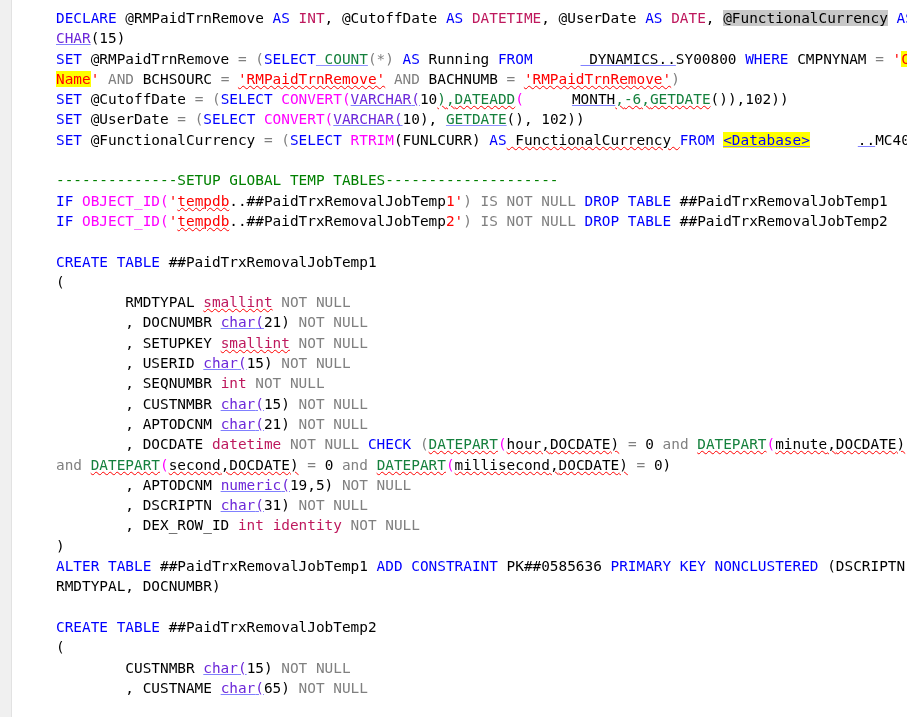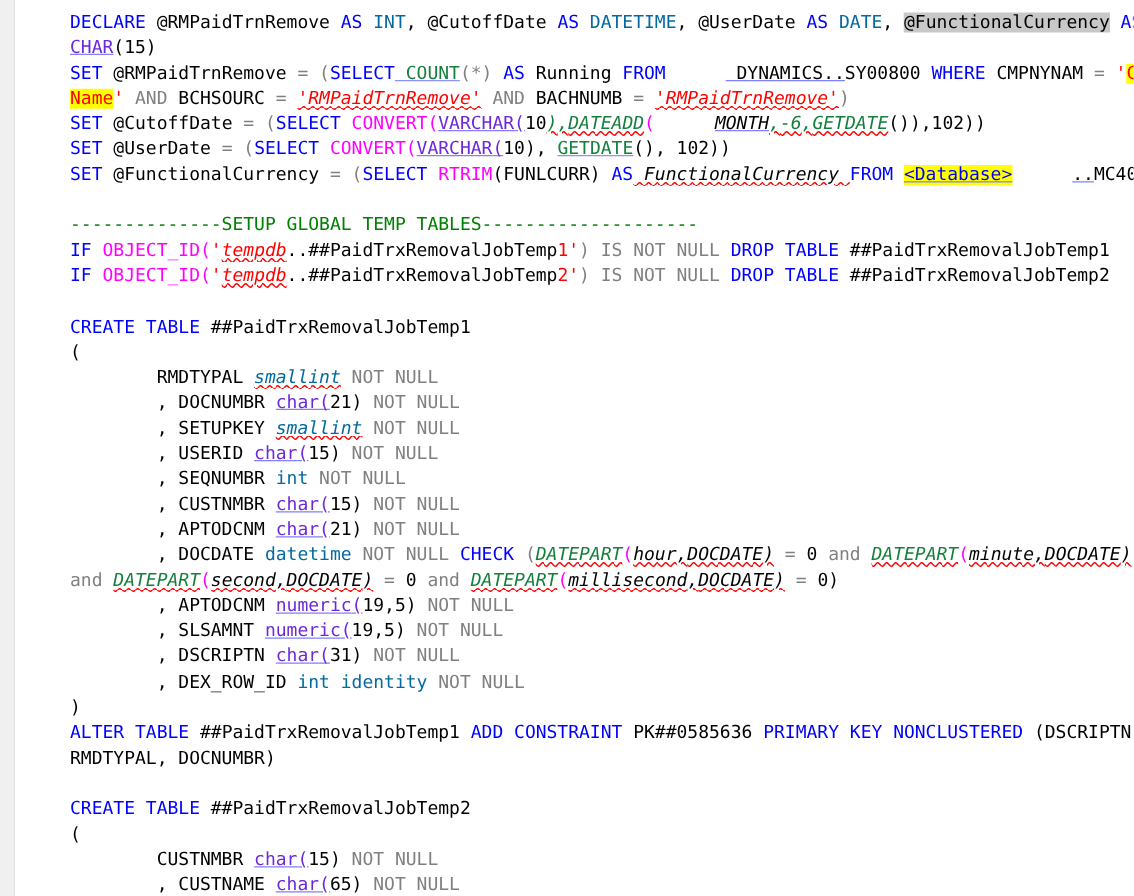--- a/index.html
+++ b/index.html
@@ -47,34 +47,33 @@
     color: #000000;
   }
   .code-line.blank { color: transparent; }
 
   
   .kw      { color: #0000ff; }              
   .gray    { color: #808080; }              
   .fn      { color: #15803d; text-decoration: underline; text-decoration-color:#9090ff;}
   .fn2     { color: #ff00ff; }              
   .type    { color: #6d28d9; text-decoration: underline; text-decoration-color:#8080ff; }
-  .typ-plain { color: #0369a1; }
+  .typ-plain { color: #be185d; }
   .str     { color: #ff0000; }              
   .cmt     { color: #008000; }              
   .plain   { color: #000000; }
   .obj     { color: #000000; text-decoration: underline; text-decoration-color:#8080ff;padding-left:48px; }
   .objb    { color: #0000ff; text-decoration: underline; text-decoration-color:#8080ff;margin-top:36px; }
 
   
   .sq {
     text-decoration: underline;
     text-decoration-style: wavy;
     text-decoration-color: #ff0000;
     text-decoration-thickness: 1px;
-    font-style: italic;
   }
   .sq-blue {
     text-decoration: underline;
     text-decoration-color: #8080ff;
   }
   
   .hl-yellow { background: #ffff00; }
   
   .hl-gray   { background: #c8c8c8; }
 </style>
@@ -128,21 +127,20 @@
     <div class="code-line"><span class="plain">        </span><span class="plain">, CUSTNMBR </span><span class="type">char</span><span class="type">(</span><span class="plain">15)</span><span class="gray"> NOT NULL</span></div>
 
     <div class="code-line"><span class="plain">        </span><span class="plain">, APTODCNM </span><span class="type">char</span><span class="type">(</span><span class="plain">21)</span><span class="gray"> NOT NULL</span></div>
 
     <div class="code-line"><span class="plain">        </span><span class="plain">, DOCDATE </span><span class="typ-plain">datetime</span><span class="gray"> NOT NULL</span><span class="kw">&nbsp;</span><span class="kw">CHECK</span><span class="gray"> (</span><span class="fn sq">DATEPART</span><span class="fn2">(</span><span class="plain sq">hour</span><span class="plain sq">,</span><span class="plain sq">DOCDATE</span><span class="plain sq">)</span><span class="gray"> = </span><span class="plain">0</span><span class="gray"> and </span><span class="fn sq">DATEPART</span><span class="fn2">(</span><span class="plain sq">minute</span><span class="plain sq">,</span><span class="plain sq">DOCDATE</span><span class="plain sq">)</span><span class="gray"> = </span></div>
 
     <div class="code-line"><span class="gray">and </span><span class="fn sq">DATEPART</span><span class="fn2">(</span><span class="plain sq">second</span><span class="plain sq">,</span><span class="plain sq">DOCDATE</span><span class="plain sq">)</span><span class="gray"> = </span><span class="plain">0</span><span class="gray"> and </span><span class="fn sq">DATEPART</span><span class="fn2">(</span><span class="plain sq">millisecond</span><span class="plain sq">,</span><span class="plain sq">DOCDATE</span><span class="plain sq">)</span><span class="gray"> = </span><span class="plain">0</span><span class="plain">)</span></div>
 
     <div class="code-line"><span class="plain">        </span><span class="plain">, APTODCNM </span><span class="type">numeric</span><span class="type">(</span><span class="plain">19,5)</span><span class="gray"> NOT NULL</span></div>
 
-    <div class="code-line"><span class="plain">        </span><span class="plain">, SLSAMNT </span><span class="type">numeric</span><span class="type">(</span><span class="plain">19,5)</span><span class="gray"> NOT NULL</span></div>
 
     <div class="code-line"><span class="plain">        </span><span class="plain">, DSCRIPTN </span><span class="type">char</span><span class="type">(</span><span class="plain">31)</span><span class="gray"> NOT NULL</span></div>
 
     <div class="code-line"><span class="plain">        </span><span class="plain">, DEX_ROW_ID </span><span class="typ-plain">int</span><span class="typ-plain">&nbsp;</span><span class="typ-plain">identity</span><span class="gray"> NOT NULL</span></div>
 
     <div class="code-line"><span class="plain">)</span></div>
 
     <div class="code-line"><span class="kw">ALTER</span><span class="kw"> TABLE</span><span class="plain"> ##PaidTrxRemovalJobTemp1 </span><span class="kw">ADD</span><span class="kw"> CONSTRAINT</span><span class="plain"> PK##0585636 </span><span class="kw">PRIMARY</span><span class="kw"> KEY</span><span class="kw"> NONCLUSTERED</span><span class="plain"> (DSCRIPTN,</span></div>
 
     <div class="code-line"><span class="plain">RMDTYPAL, DOCNUMBR)</span></div>

